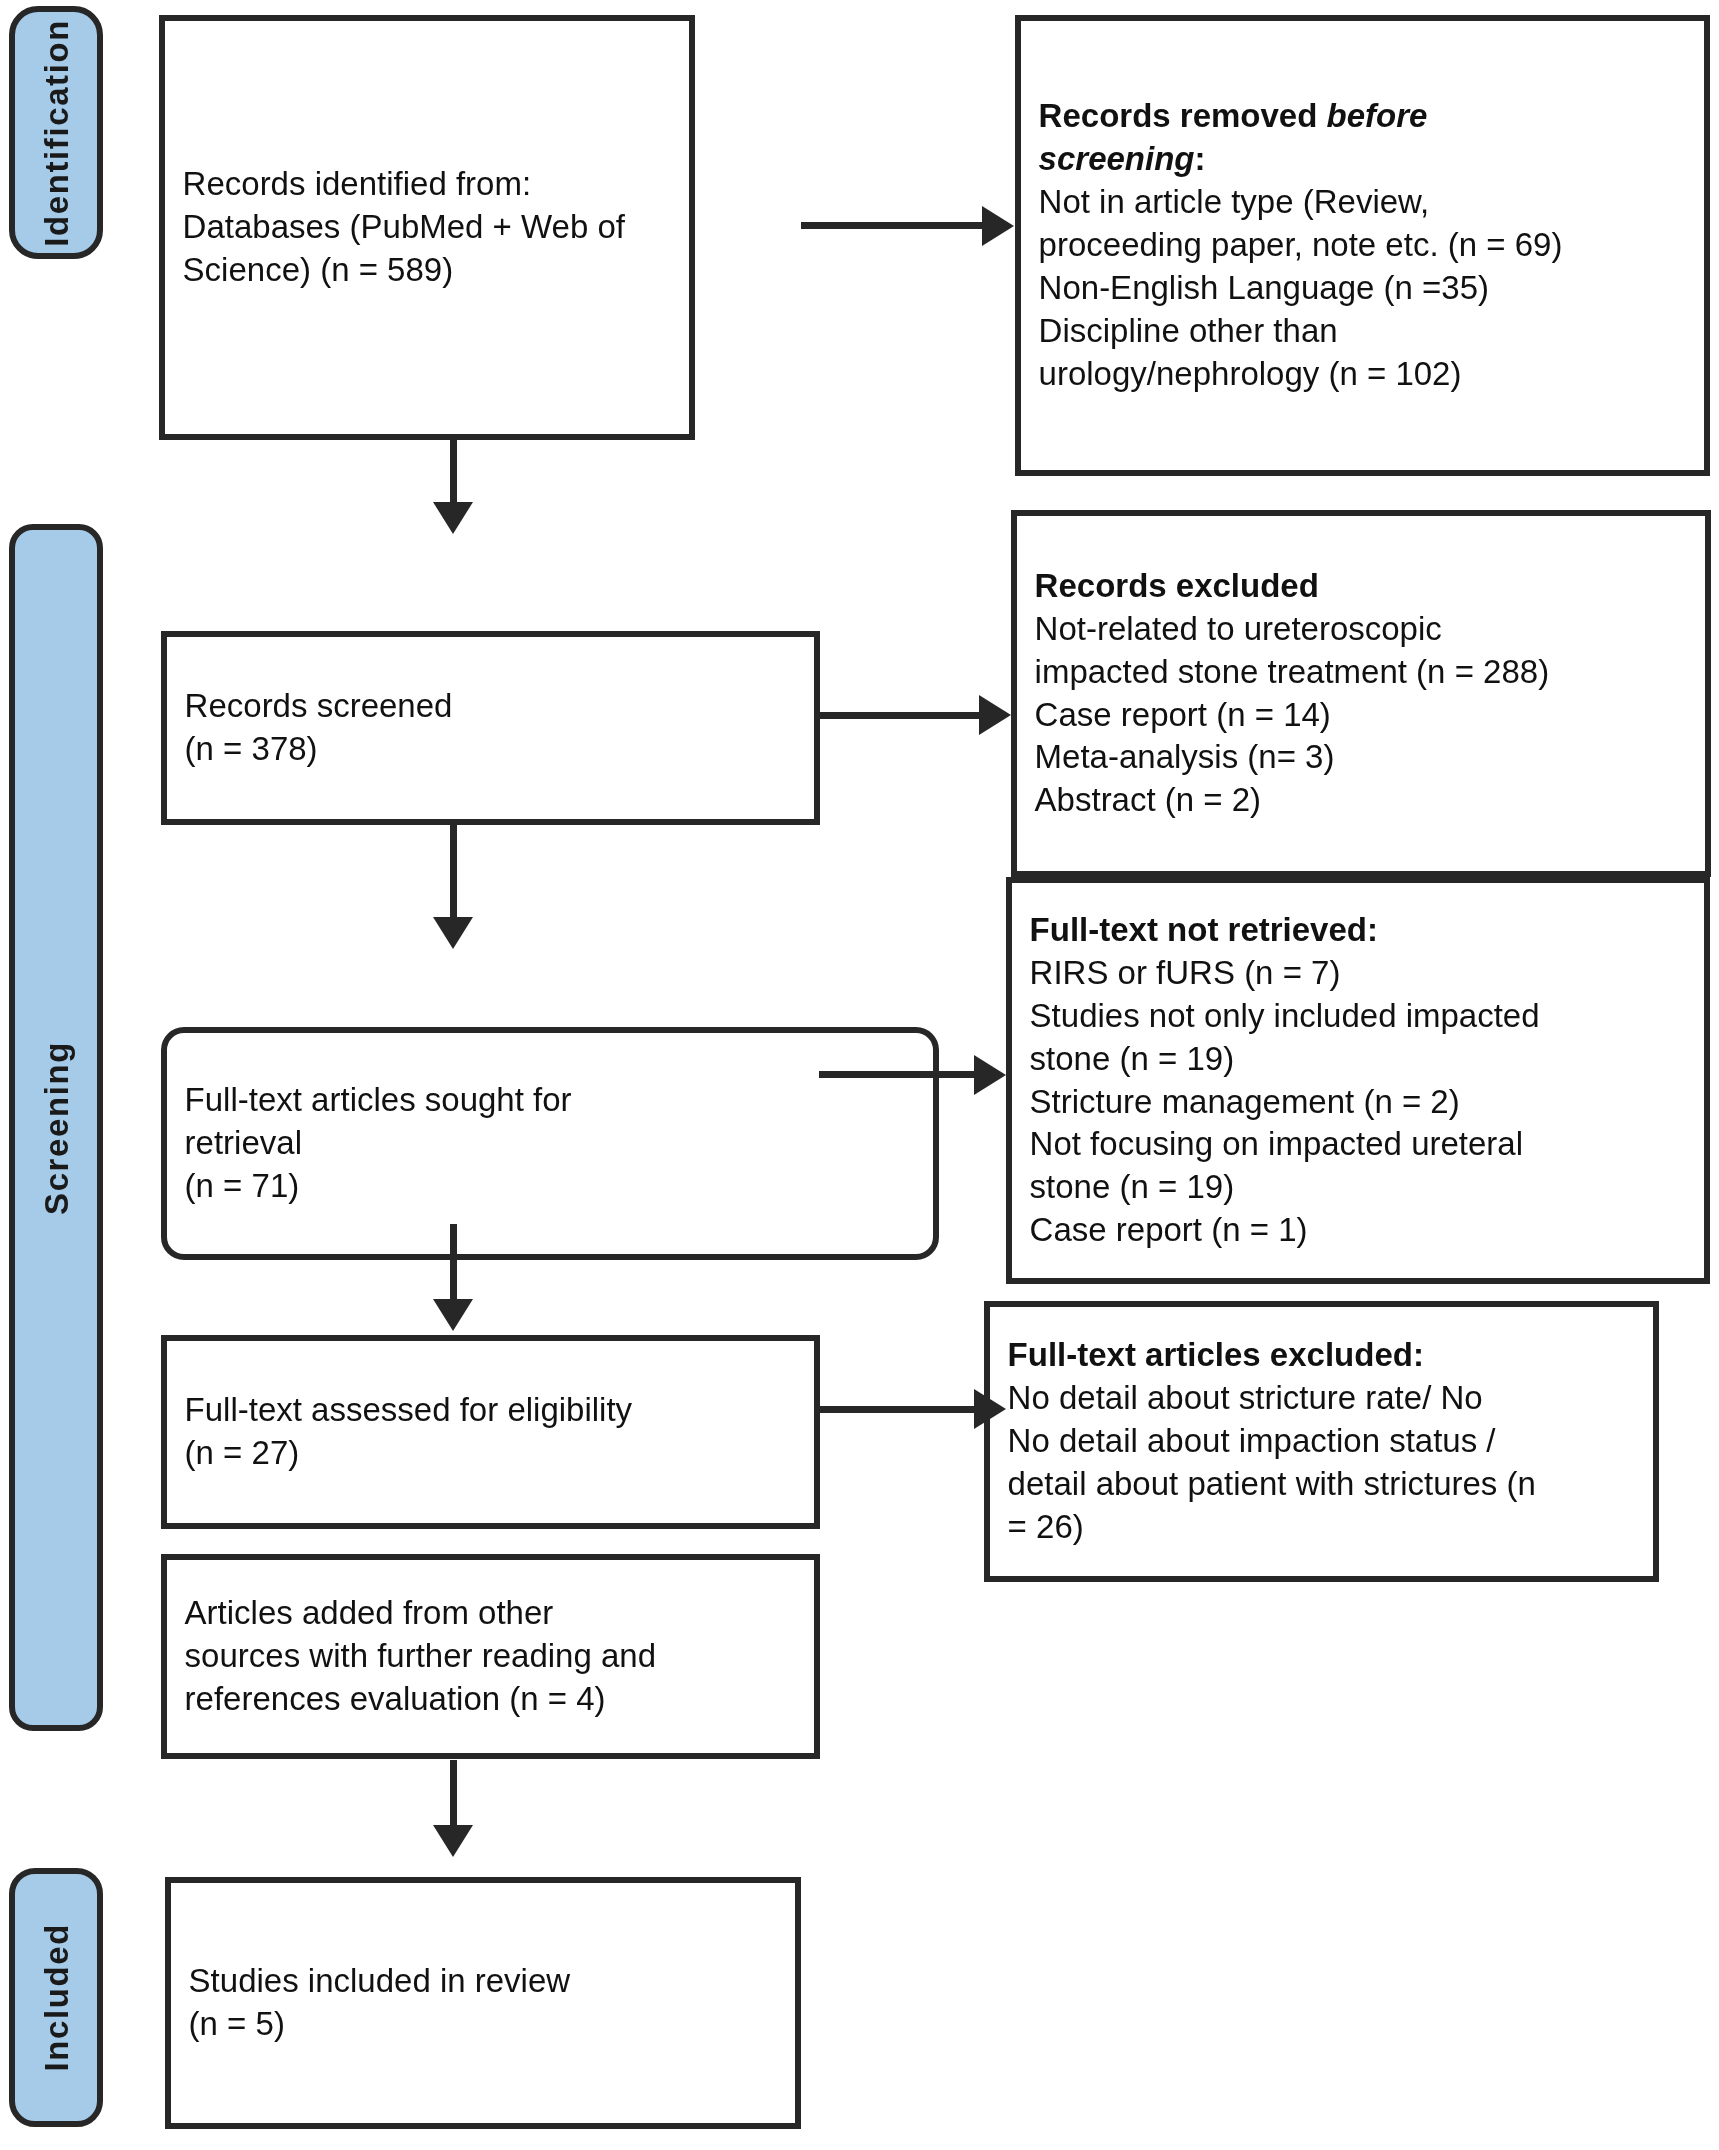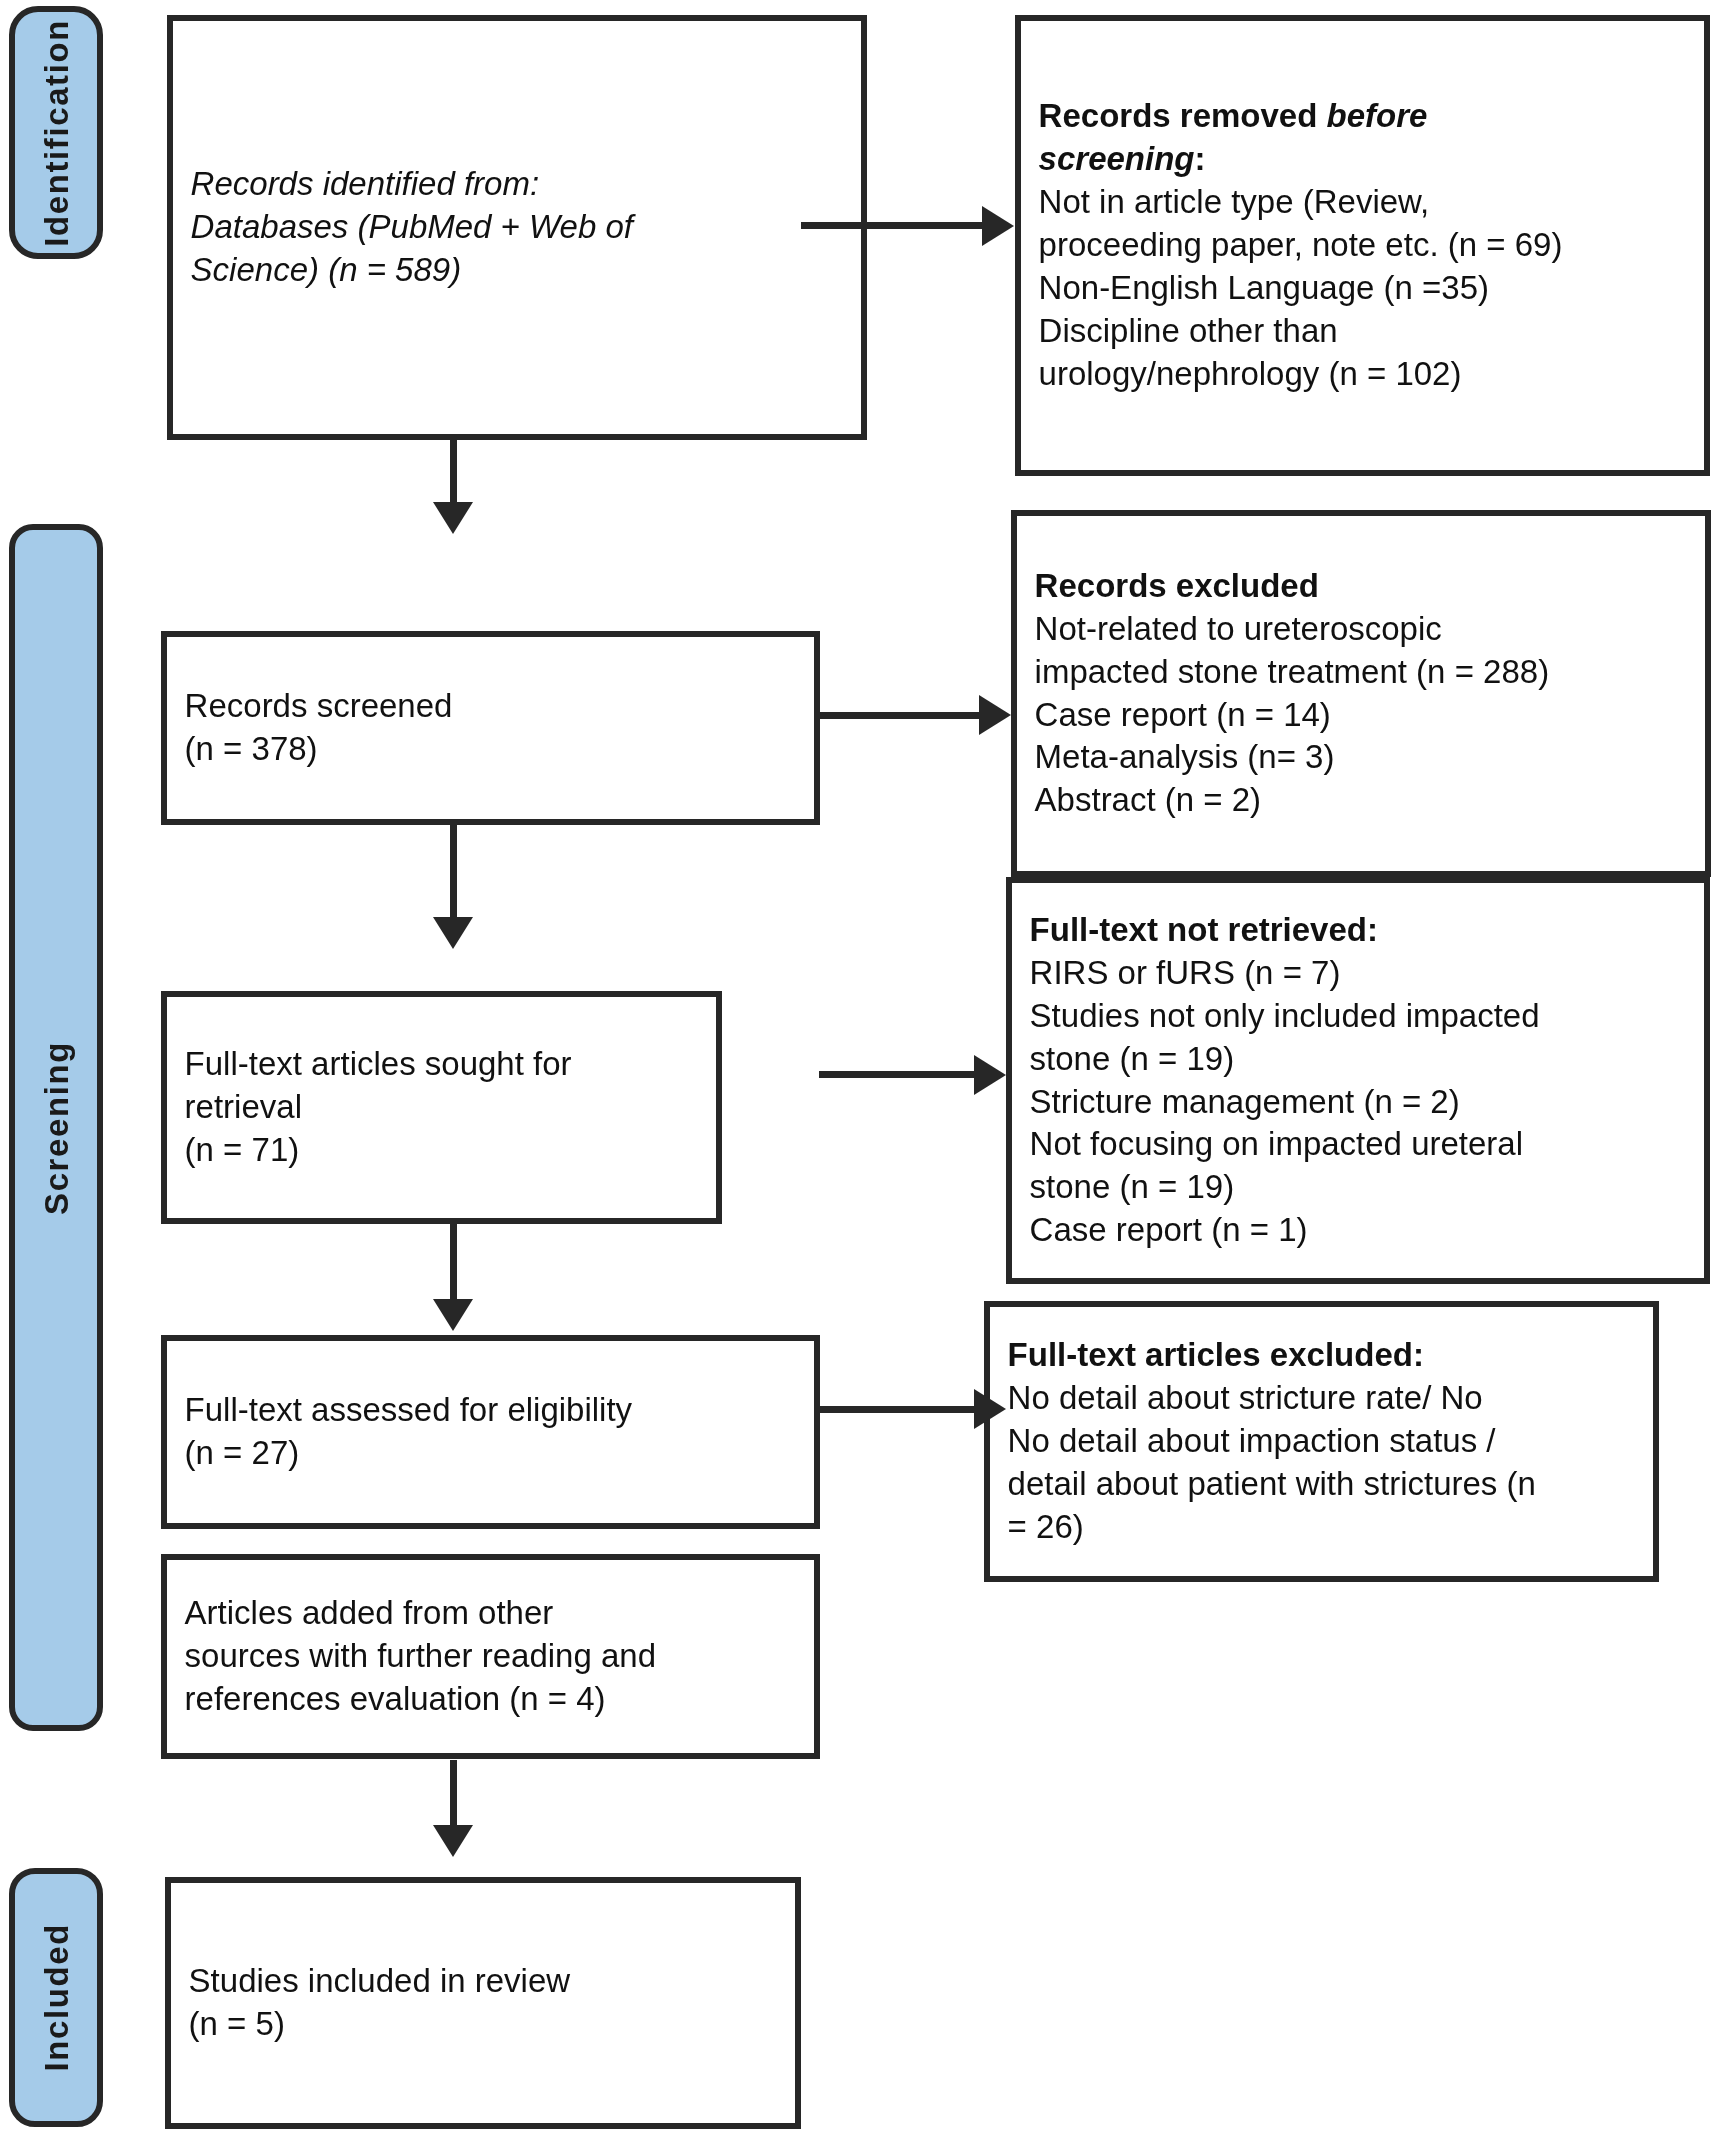--- a/index.html
+++ b/index.html
@@ -101,21 +101,21 @@
   </div>
 
   <div class="stage-bar" style="left:9.3px; top:524px; width:94px; height:1207px; border-radius:24px;">
     <span class="stage-label">Screening</span>
   </div>
 
   <div class="stage-bar" style="left:9.3px; top:1868px; width:94px; height:259px; border-radius:26px;">
     <span class="stage-label">Included</span>
   </div>
 
-  <div class="box" style="left:167px; top:15px; width:700px; height:425px;font-style:italic;">
+  <div class="box" style="left:159px; top:15px; width:536px; height:425px;">
     <p>Records identified from:</p>
     <p>Databases (PubMed + Web of</p>
     <p>Science) (n = 589)</p>
   </div>
 
   <div class="box" style="left:1015px; top:15px; width:695px; height:461px;">
     <p class="strong"><span>Records removed </span><em>before</em></p>
     <p class="strong"><em>screening</em><span>:</span></p>
     <p>Not in article type (Review,</p>
     <p>proceeding paper, note etc. (n = 69)</p>
@@ -143,21 +143,21 @@
     <p>Meta-analysis (n= 3)</p>
     <p>Abstract (n = 2)</p>
   </div>
 
   <div class="h-line" style="left:819px; top:712px; width:161px;"></div>
   <div class="arrow-right" style="left:979px; top:695px;"></div>
 
   <div class="v-line" style="left:450px; top:824px; height:94px;"></div>
   <div class="arrow-down" style="left:433px; top:917px;"></div>
 
-  <div class="box" style="left:161px; top:991px; width:561px; height:233px;">
+  <div class="box" style="left:161px; top:1027px; width:778px; height:233px;border-radius:23px;">
     <p>Full-text articles sought for</p>
     <p>retrieval</p>
     <p>(n = 71)</p>
   </div>
 
   <div class="box" style="left:1006px; top:877px; width:704px; height:407px;">
     <p class="strong">Full-text not retrieved:</p>
     <p>RIRS or fURS (n = 7)</p>
     <p>Studies not only included impacted</p>
     <p>stone (n = 19)</p>

